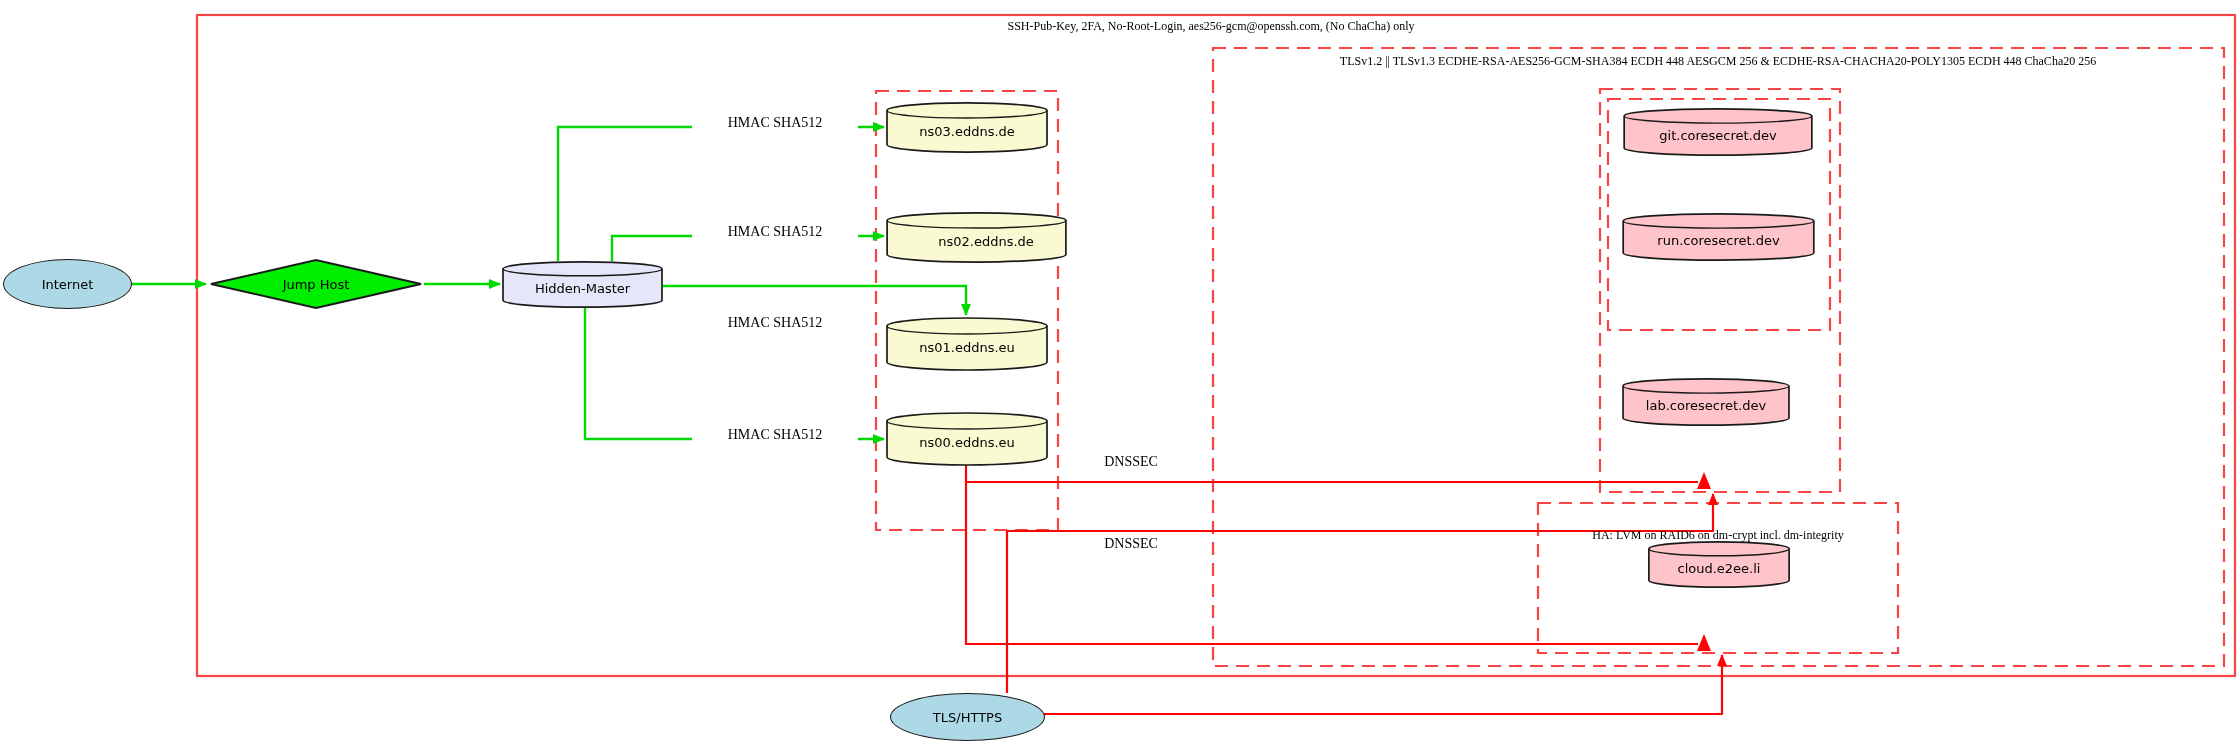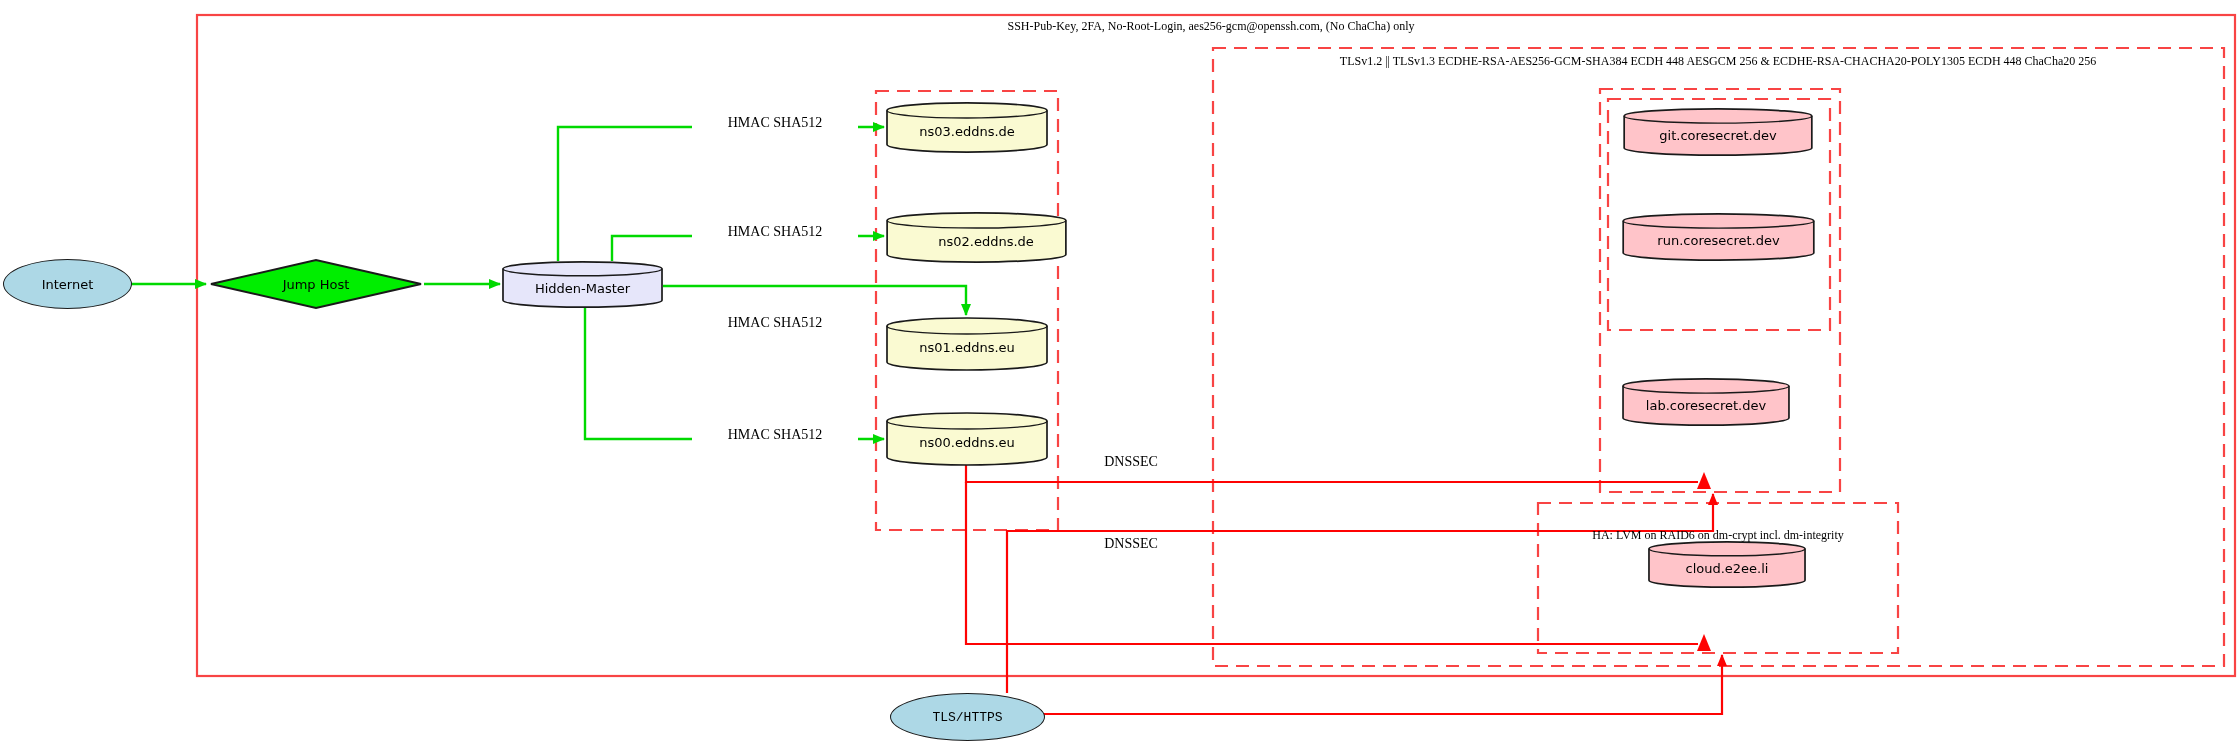--- a/index.html
+++ b/index.html
@@ -156,25 +156,25 @@
   </div>
 
   <div class="node cyl cyl-pink" style="left:1622px;top:378px;width:168px;height:48px;">
     <svg class="shape" viewBox="0 0 162 54" preserveAspectRatio="none">
       <path class="cyl-body" d="M1,9 A80,8 0 0 1 161,9 L161,45 A80,8 0 0 1 1,45 Z"></path>
       <path class="cyl-rim" d="M1,9 A80,8 0 0 0 161,9"></path>
     </svg>
     <span class="lbl">lab.coresecret.dev</span>
   </div>
 
-  <div class="node cyl cyl-pink" style="left:1648px;top:541px;width:158px;height:47px;">
+  <div class="node cyl cyl-pink" style="left:1648px;top:541px;width:142px;height:47px;">
     <svg class="shape" viewBox="0 0 162 54" preserveAspectRatio="none">
       <path class="cyl-body" d="M1,9 A80,8 0 0 1 161,9 L161,45 A80,8 0 0 1 1,45 Z"></path>
       <path class="cyl-rim" d="M1,9 A80,8 0 0 0 161,9"></path>
     </svg>
     <span class="lbl">cloud.e2ee.li</span>
   </div>
 
-  <div class="node ellipse-node" style="left:890px;top:693px;width:153px;height:46px;font-family:Liberation Mono, monospace;">
+  <div class="node ellipse-node" style="left:890px;top:693px;width:153px;height:46px;">
     <span class="lbl">TLS/HTTPS</span>
   </div>
 
 </div>
 
 </body></html>

